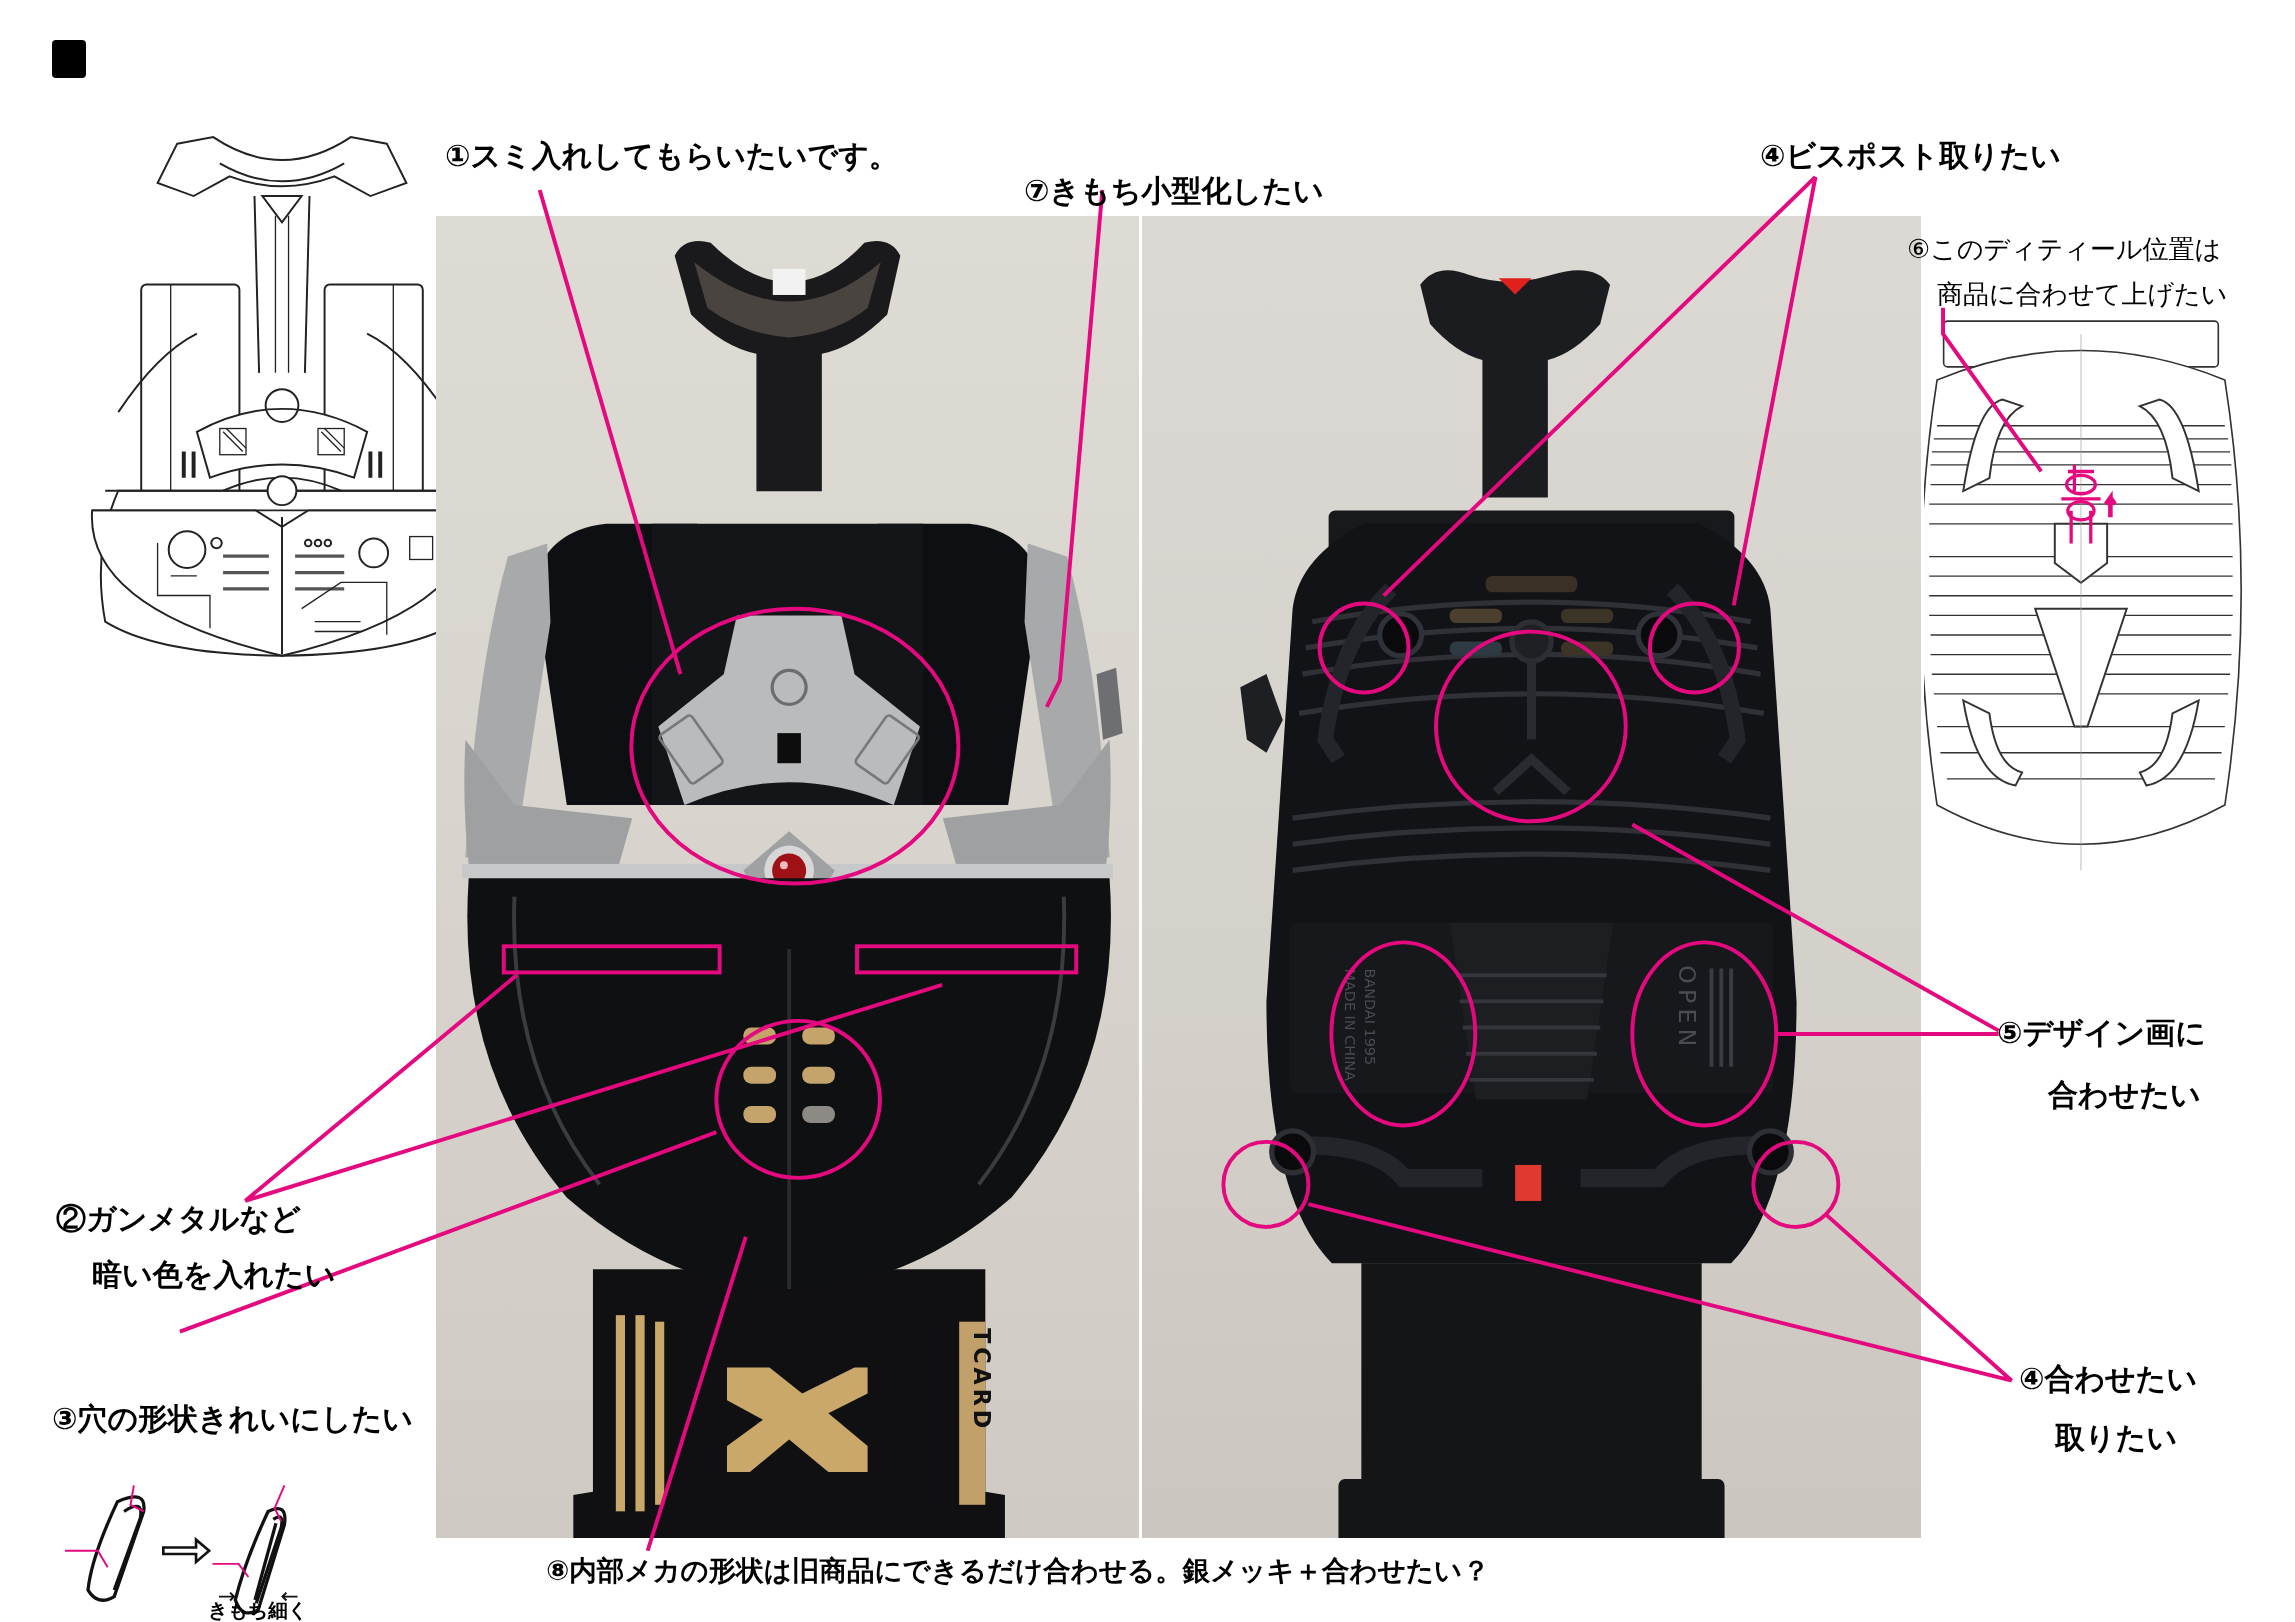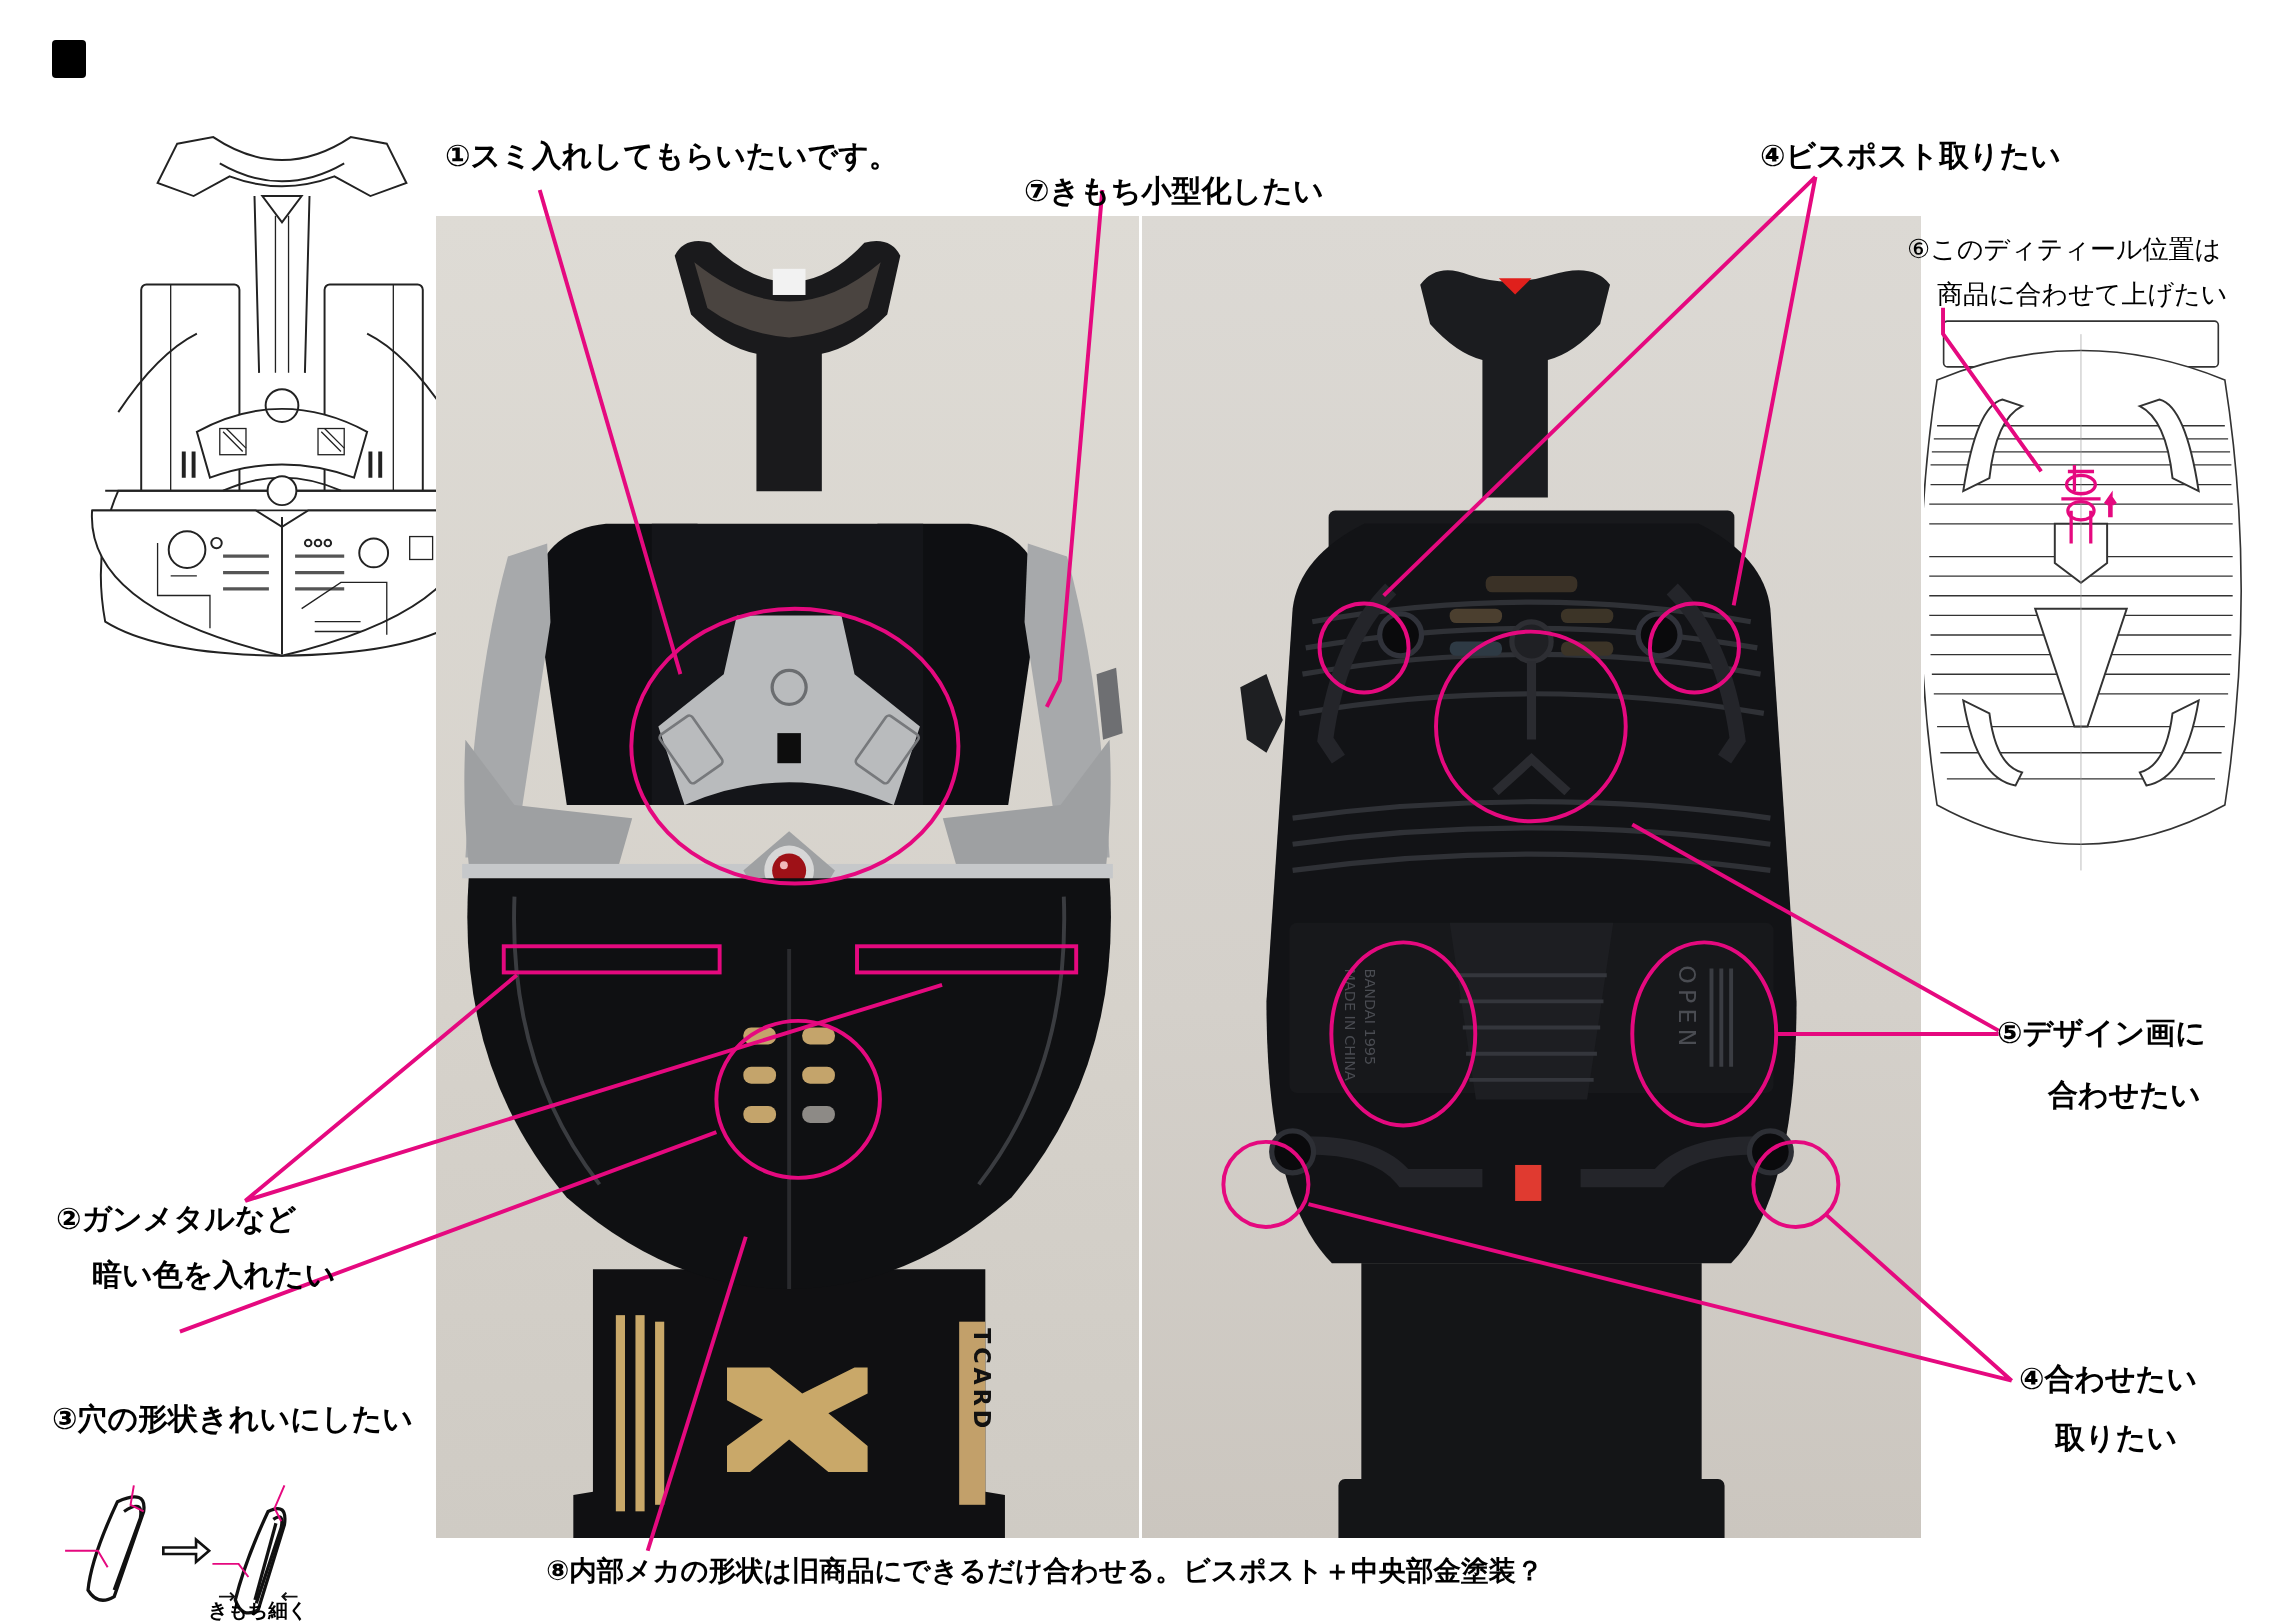--- a/index.html
+++ b/index.html
@@ -273,29 +273,29 @@
 </div>
 <div class="abs label-sm" style="left:1937px;top:281px;">商品に合わせて上げたい</div>
 <div class="abs label" style="left:1997px;top:1018px;">
   <span>⑤</span><span>デザイン画に</span>
 </div>
 <div class="abs label" style="left:2048px;top:1080px;">合わせたい</div>
 <div class="abs label" style="left:2019px;top:1364px;">
   <span>④</span><span>合わせたい</span>
 </div>
 <div class="abs label" style="left:2055px;top:1423px;">取りたい</div>
-<div class="abs label" style="left:56px;top:1204px;">
+<div class="abs label" style="left:56px;top:1204px;font-family:Liberation Serif, serif;">
   <span>②</span><span>ガンメタルなど</span>
 </div>
 <div class="abs label" style="left:92px;top:1260px;">暗い色を入れたい</div>
 <div class="abs label" style="left:52px;top:1404px;">
   <span>③</span><span>穴の形状きれいにしたい</span>
 </div>
 <div class="abs label" style="left:546px;top:1557px;font-size:27.5px;">
-  <span>⑧</span><span>内部メカの形状は旧商品にできるだけ合わせる。ビスポスト＋中央部金塗装？</span>
+  <span>⑧</span><span>内部メカの形状は旧商品にできるだけ合わせる。銀メッキ＋合わせたい？</span>
 </div>
 
 <div class="abs" style="left:52px;top:1472px;width:275px;height:151px;">
   <svg width="275" height="151" viewBox="0 0 420 230" fill="none">
     <g stroke="#111" stroke-width="5">
       <path d="M100 45 Q145 25 140 60 L95 190 Q70 205 55 180 Q60 130 100 45 Z"></path>
       <path d="M110 60 Q140 40 135 70 L95 180"></path>
       <path d="M330 60 Q360 45 355 80 L315 210 Q290 225 280 195 Q295 135 330 60 Z"></path>
       <path d="M338 72 Q355 60 350 85 L312 200"></path>
       <path d="M342 78 L310 195"></path>

